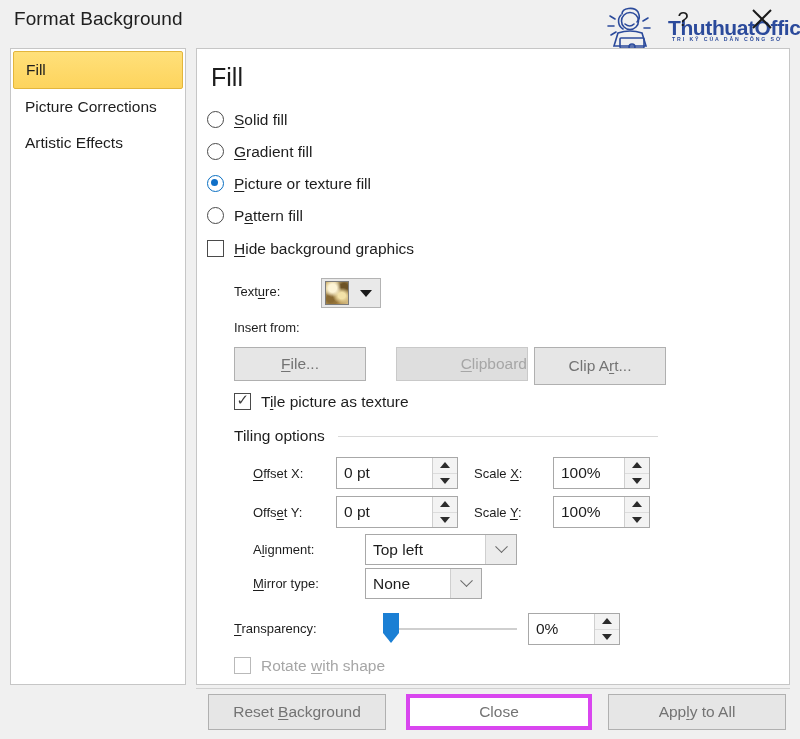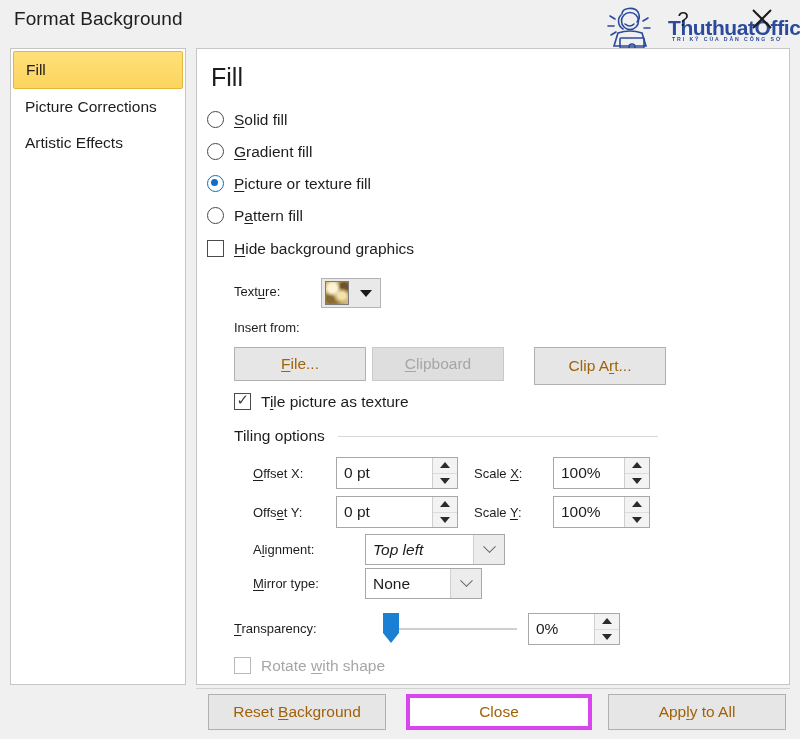--- a/index.html
+++ b/index.html
@@ -126,21 +126,21 @@
   }
   .tex-caret {
     position:absolute; right:8px; top:11px;
     width:0; height:0; border-left:6px solid transparent;
     border-right:6px solid transparent; border-top:7px solid #1a1a1a;
   }
 
   
   .btn {
     position:absolute; background:#e6e6e6; border:1px solid #b0b0b0;
-    font-size:15.5px; color:#a16207; text-align:center; cursor:default;
+    font-size:15.5px; color:#737373; text-align:center; cursor:default;
     display:flex; align-items:center; justify-content:center;
     font-family:"Liberation Sans", sans-serif;
   }
   .btn.disabled { color:#a6a6a6; background:#dedede; border-color:#c9c9c9; }
   .btn.focus { background:#fff; border:4px solid #d946ef; }
 
   
   .group-hdr {
     position:absolute; font-size:15.5px; white-space:nowrap;
   }
@@ -281,21 +281,21 @@
 <div class="texture-btn">
   <span class="tex-swatch"></span>
   <span class="tex-caret"></span>
 </div>
 
 <div class="row-label" style="left:234px; top:320px;">Insert from:</div>
 
 <div class="btn" style="left:234px; top:347px; width:132px; height:34px;">
   <span><span class="u">F</span><span>ile...</span></span>
 </div>
-<div class="btn disabled" style="left:372px; top:347px; width:132px; height:34px;">
+<div class="btn disabled" style="left:396px; top:347px; width:132px; height:34px;justify-content:flex-end;">
   <span><span class="u">C</span><span>lipboard</span></span>
 </div>
 <div class="btn" style="left:534px; top:347px; width:132px; height:38px;">
   <span><span>Clip A</span><span class="u">r</span><span>t...</span></span>
 </div>
 
 <div class="opt" style="left:234px; top:389px;">
   <span class="chk on"></span>
   <span class="opt-label"><span>T</span><span class="u">i</span><span>le picture as texture</span></span>
 </div>
@@ -359,21 +359,21 @@
       </div>
     <div>
         <i class="ar-dn"></i>
       </div>
   </span>
 </div>
 
 <div class="row-label" style="left:253px; top:542px;">
   <span>A</span><span class="u">l</span><span>ignment:</span>
 </div>
-<div class="combo" style="left:365px; top:534px; width:140px;font-style:italic;">
+<div class="combo" style="left:365px; top:534px; width:152px;">
   <span class="cval">Top left</span>
   <span class="cbtn">
       <i class="chev"></i>
     </span>
 </div>
 
 <div class="row-label" style="left:253px; top:576px;">
   <span class="u">M</span><span>irror type:</span>
 </div>
 <div class="combo" style="left:365px; top:568px; width:117px;gap:36px;">

